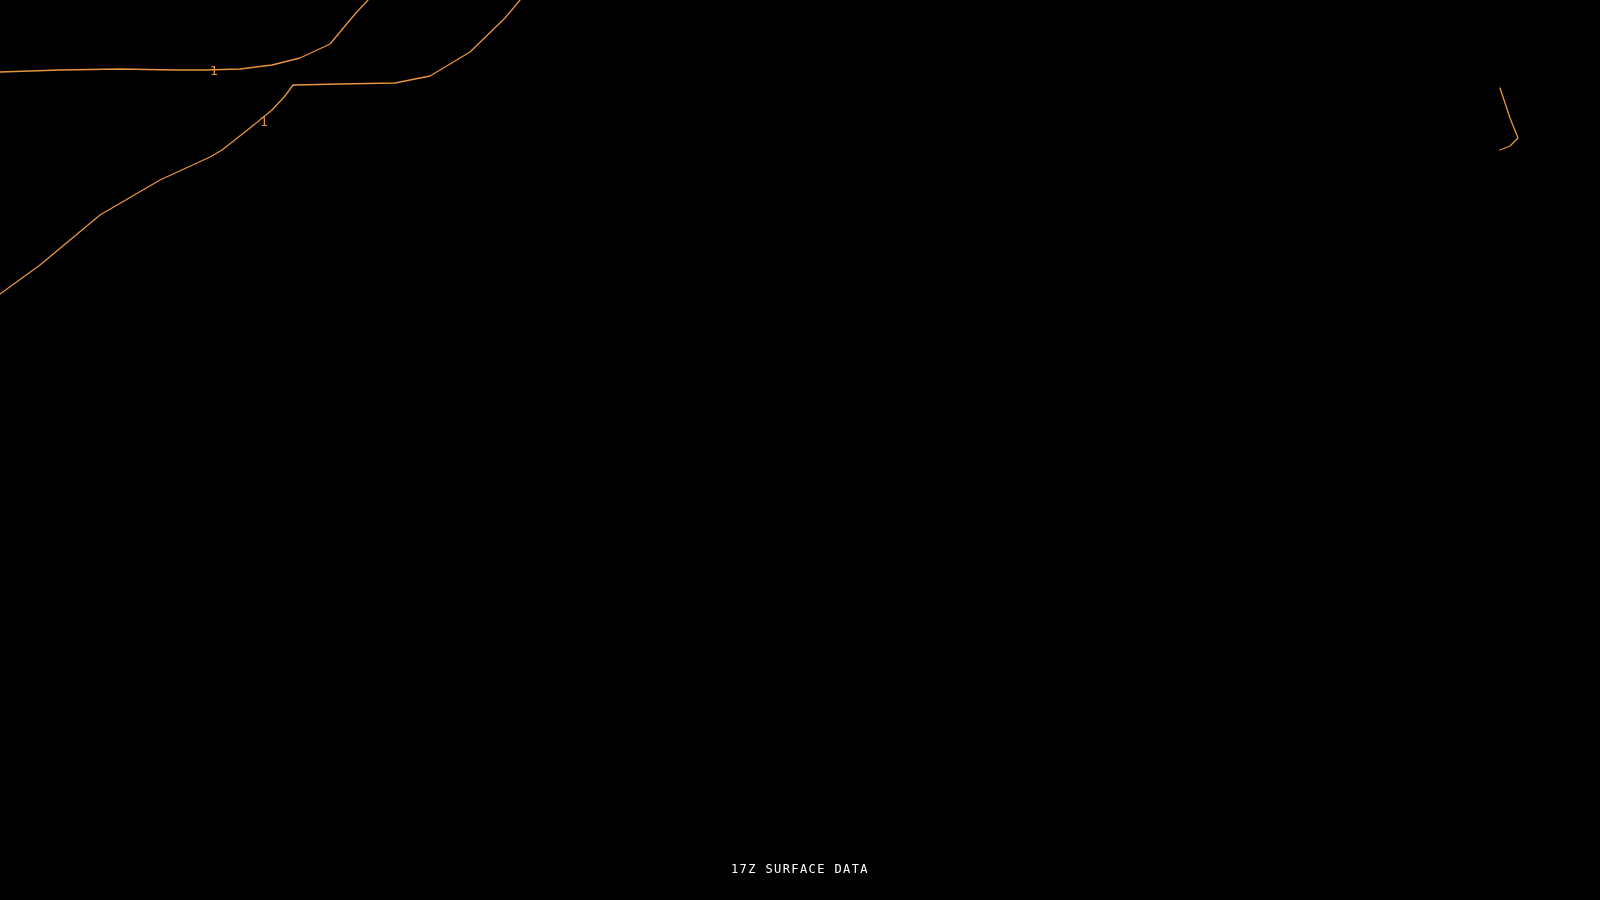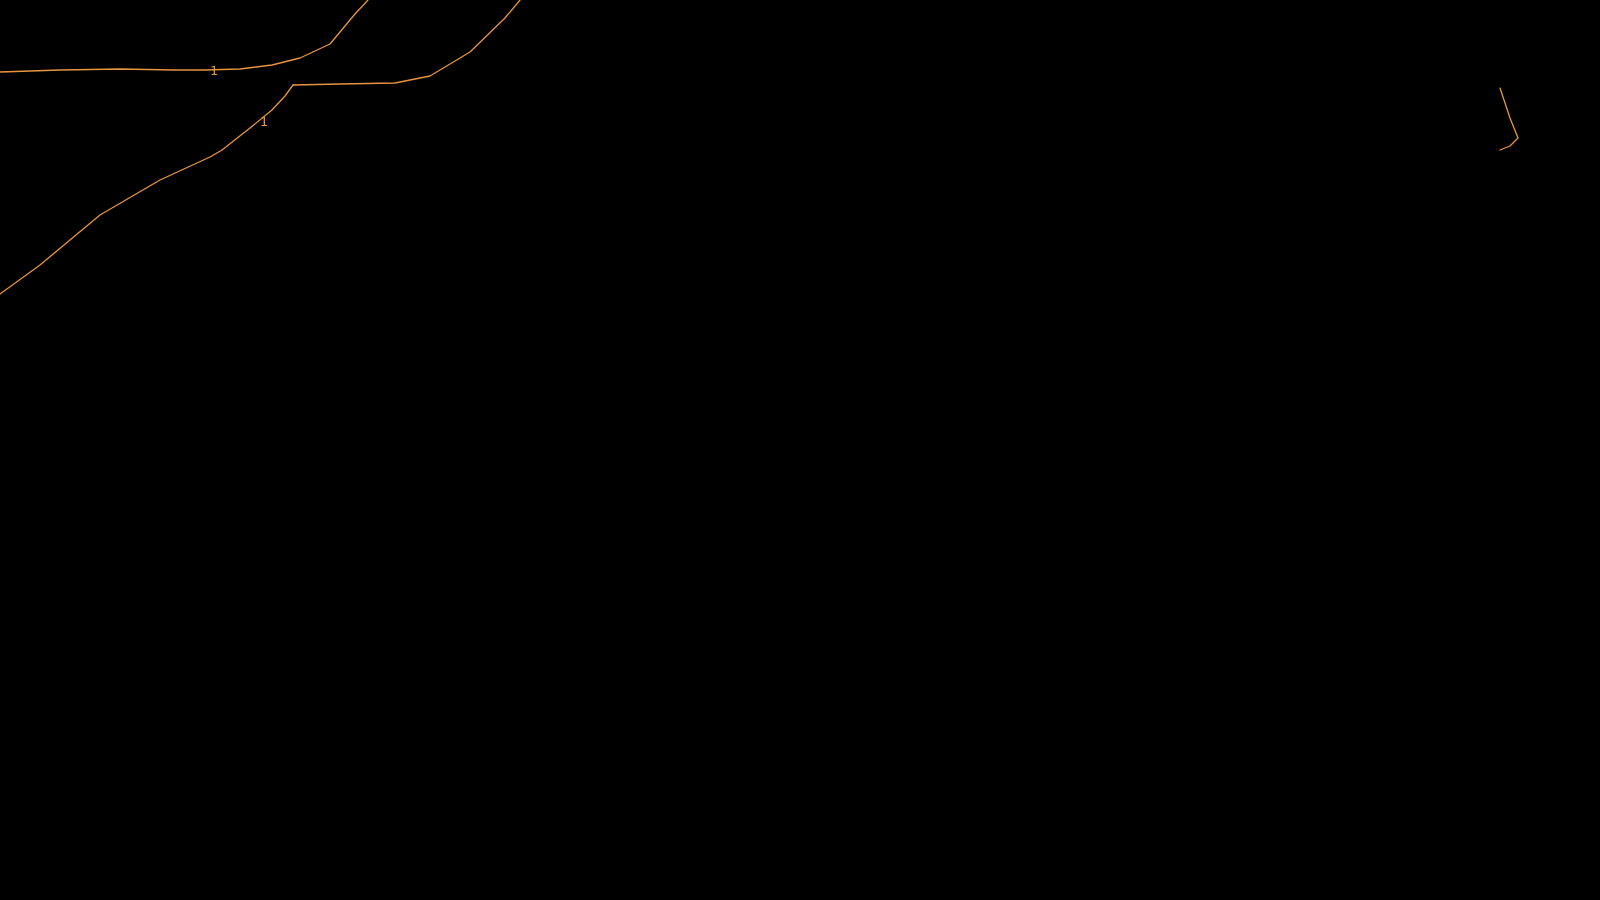--- a/index.html
+++ b/index.html
@@ -59,14 +59,15 @@
         <polyline points="293,85 340,84 395,83 430,76 470,52 505,18 520,0" stroke="#e8953f"></polyline>
         <polyline points="0,294 40,265 100,215 160,180 210,157 222,150 250,128 272,110 285,96 293,85" stroke="#e8953f"></polyline>
         <polyline points="1500,88 1510,118 1518,138 1510,146 1500,150" stroke="#e8953f"></polyline>
       </g>
   </svg>
 
   <div class="contour-label" style="left:210px; top:64px;">1</div>
 
   <div class="contour-label" style="left:260px; top:115px;">1</div>
 
+  <div id="footer-caption">17Z SURFACE DATA</div>
 
 </div>
 
 </body></html>

